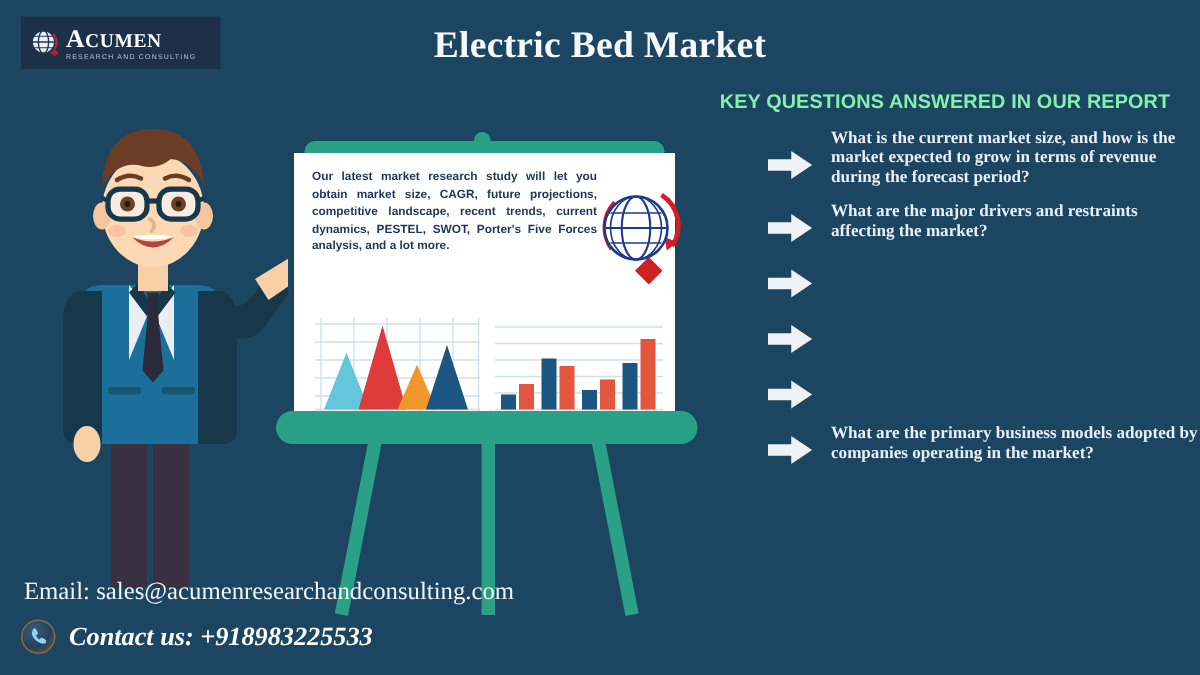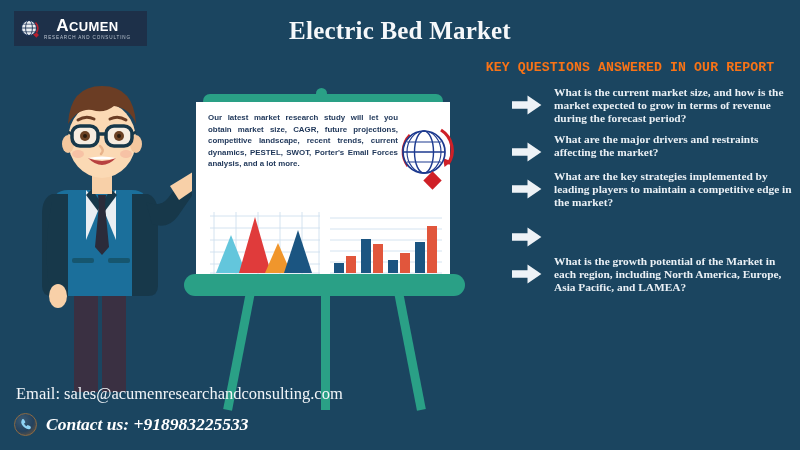--- a/index.html
+++ b/index.html
@@ -14,44 +14,44 @@
 
   
   .logo-box{
     position:absolute; left:14px; top:11px; width:133px; height:35px;
     background:#1d3049; display:flex; align-items:center; padding-left:5px;
   }
   .logo-globe{ width:21px; height:21px; position:relative; flex:0 0 auto; }
   .logo-globe svg{ display:block; }
   .logo-txt{ margin-left:4px; line-height:1; }
   .logo-name{
-    font-family:Liberation Sans, sans-serif; font-weight:bold;
-    color:#ffffff; font-size:17px; letter-spacing:.4px;text-align:center;
+    font-family:Liberation Serif, serif; font-weight:bold;
+    color:#ffffff; font-size:17px; letter-spacing:.4px;
   }
   .logo-name .sm{ font-size:13px; }
   .logo-sub{
     color:#b9c3cf; font-size:4.6px; letter-spacing:.85px;
     margin-top:2px; font-family:"Liberation Sans",sans-serif;
   }
 
   
   .main-title{
     position:absolute; left:255px; top:17px; width:290px; text-align:center;
     font-family:"Liberation Serif", serif; font-weight:bold;
     font-size:25px; color:#f6f8fa; letter-spacing:.2px;
   }
 
   
   .kq-head{
     position:absolute; left:462px; top:60px; width:336px; text-align:center;
-    font-family:Liberation Mono, monospace; font-weight:bold;
-    font-size:13.2px; color:#f97316; letter-spacing:.1px;
+    font-family:Liberation Sans, sans-serif; font-weight:bold;
+    font-size:13.2px; color:#86efac; letter-spacing:.1px;
   }
   .qlist{ position:absolute; left:512px; top:86px; width:288px; }
-  .qrow{ display:flex; align-items:flex-start; margin-bottom:8px; }
+  .qrow{ display:flex; align-items:center; margin-bottom:8px; }
   .qrow .arrow{ flex:0 0 34px; margin-top:9px; }
   .qrow .arrow svg{ display:block; }
   .qtext{
     font-family:"Liberation Serif", serif; font-weight:bold;
     font-size:11.4px; line-height:13.1px; color:#eaf0f5;
     padding-left:8px;
   }
 
   
   .email{
@@ -161,45 +161,51 @@
           </svg>
       </span>
       <span class="qtext">What are the major drivers and restraints affecting the market?</span>
     </div>
     <div class="qrow">
       <span class="arrow">
         <svg width="30" height="20" viewBox="0 0 30 20">
             <path d="M0 6.2 h15.5 V0.6 L29.4 10 L15.5 19.4 V13.8 H0 Z" fill="#eef2f6"></path>
           </svg>
       </span>
-      <span class="qtext">What are the key strategies implemented by leading players to maintain a competitive edge in the market?</span>
-    </div>
-    <div class="qrow">
-      <span class="arrow">
-        <svg width="30" height="20" viewBox="0 0 30 20">
-            <path d="M0 6.2 h15.5 V0.6 L29.4 10 L15.5 19.4 V13.8 H0 Z" fill="#eef2f6"></path>
-          </svg>
-      </span>
-    </div>
-    <div class="qrow">
-      <span class="arrow">
-        <svg width="30" height="20" viewBox="0 0 30 20">
-            <path d="M0 6.2 h15.5 V0.6 L29.4 10 L15.5 19.4 V13.8 H0 Z" fill="#eef2f6"></path>
-          </svg>
-      </span>
-      <span class="qtext">What is the growth potential of the Market in each region, including North America, Europe, Asia Pacific, and LAMEA?</span>
+    </div>
+    <div class="qrow">
+      <span class="arrow">
+        <svg width="30" height="20" viewBox="0 0 30 20">
+            <path d="M0 6.2 h15.5 V0.6 L29.4 10 L15.5 19.4 V13.8 H0 Z" fill="#eef2f6"></path>
+          </svg>
+      </span>
+    </div>
+    <div class="qrow">
+      <span class="arrow">
+        <svg width="30" height="20" viewBox="0 0 30 20">
+            <path d="M0 6.2 h15.5 V0.6 L29.4 10 L15.5 19.4 V13.8 H0 Z" fill="#eef2f6"></path>
+          </svg>
+      </span>
+    </div>
+    <div class="qrow">
+      <span class="arrow">
+        <svg width="30" height="20" viewBox="0 0 30 20">
+            <path d="M0 6.2 h15.5 V0.6 L29.4 10 L15.5 19.4 V13.8 H0 Z" fill="#eef2f6"></path>
+          </svg>
+      </span>
+      <span class="qtext">What are the primary business models adopted by companies operating in the market?</span>
     </div>
   </div>
 
   <div class="easel">
     <div class="easel-knob"></div>
     <div class="easel-toprail"></div>
 
     <div class="board">
-      <div class="board-text">Our latest market research study will let you obtain market size, CAGR, future projections, competitive landscape, recent trends, current dynamics, PESTEL, SWOT, Porter's Email Forces analysis, and a lot more.</div>
+      <div class="board-text">Our latest market research study will let you obtain market size, CAGR, future projections, competitive landscape, recent trends, current dynamics, PESTEL, SWOT, Porter's Five Forces analysis, and a lot more.</div>
 
       <div class="board-globe">
         <svg width="62" height="76" viewBox="0 0 62 76">
           <path d="M45 8 A24 24 0 0 1 52 42" fill="none" stroke="#cf2027" stroke-width="3.2"></path>
           <path d="M47 36 l8.5 3.5 l-7 5.5 z" fill="#cf2027"></path>
           <path d="M14 13 A24 24 0 0 0 12 44" fill="none" stroke="#cf2027" stroke-width="3.2"></path>
           <circle cx="28" cy="30" r="21" fill="#ffffff" stroke="#1d3a8f" stroke-width="1.7"></circle>
           <ellipse cx="28" cy="30" rx="9.5" ry="21" fill="none" stroke="#1d3a8f" stroke-width="1.4"></ellipse>
           <ellipse cx="28" cy="30" rx="17" ry="21" fill="none" stroke="#1d3a8f" stroke-width="1.1"></ellipse>
           <line x1="7" y1="30" x2="49" y2="30" stroke="#1d3a8f" stroke-width="1.4"></line>

